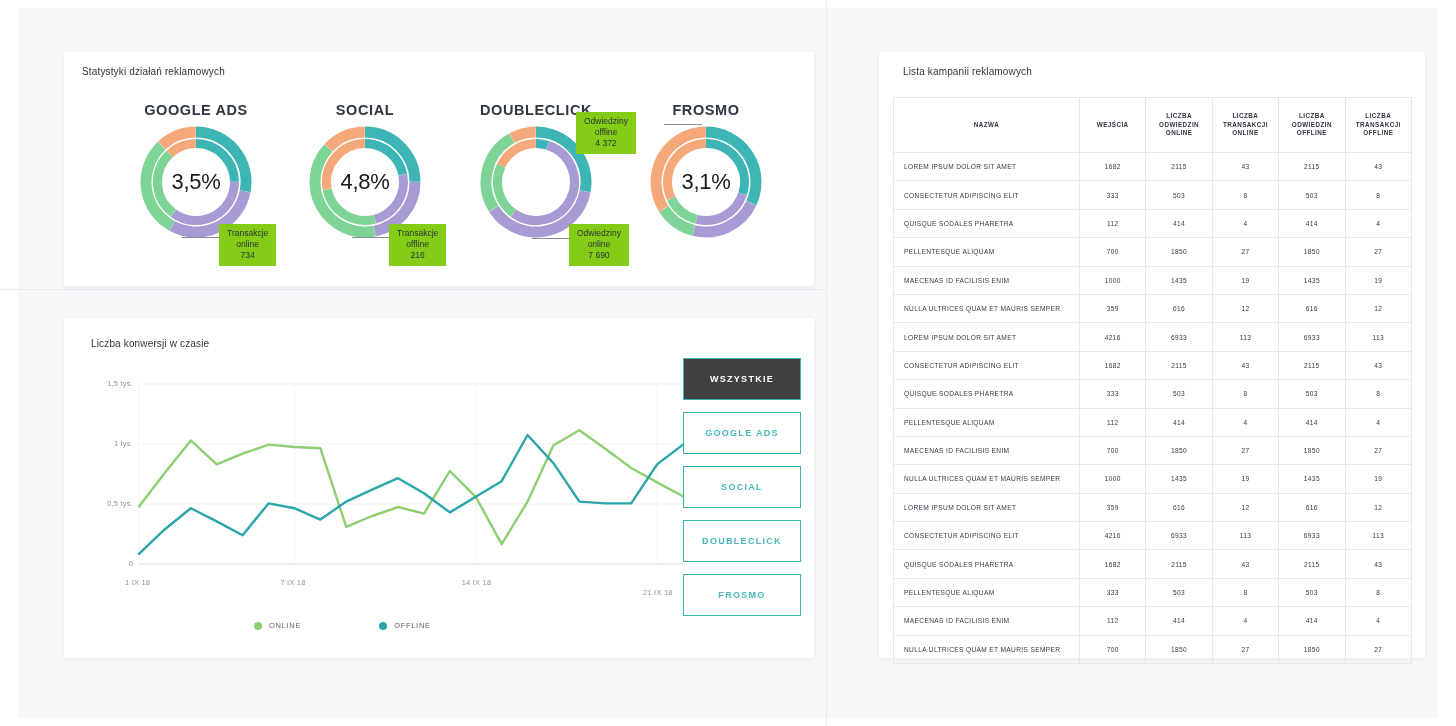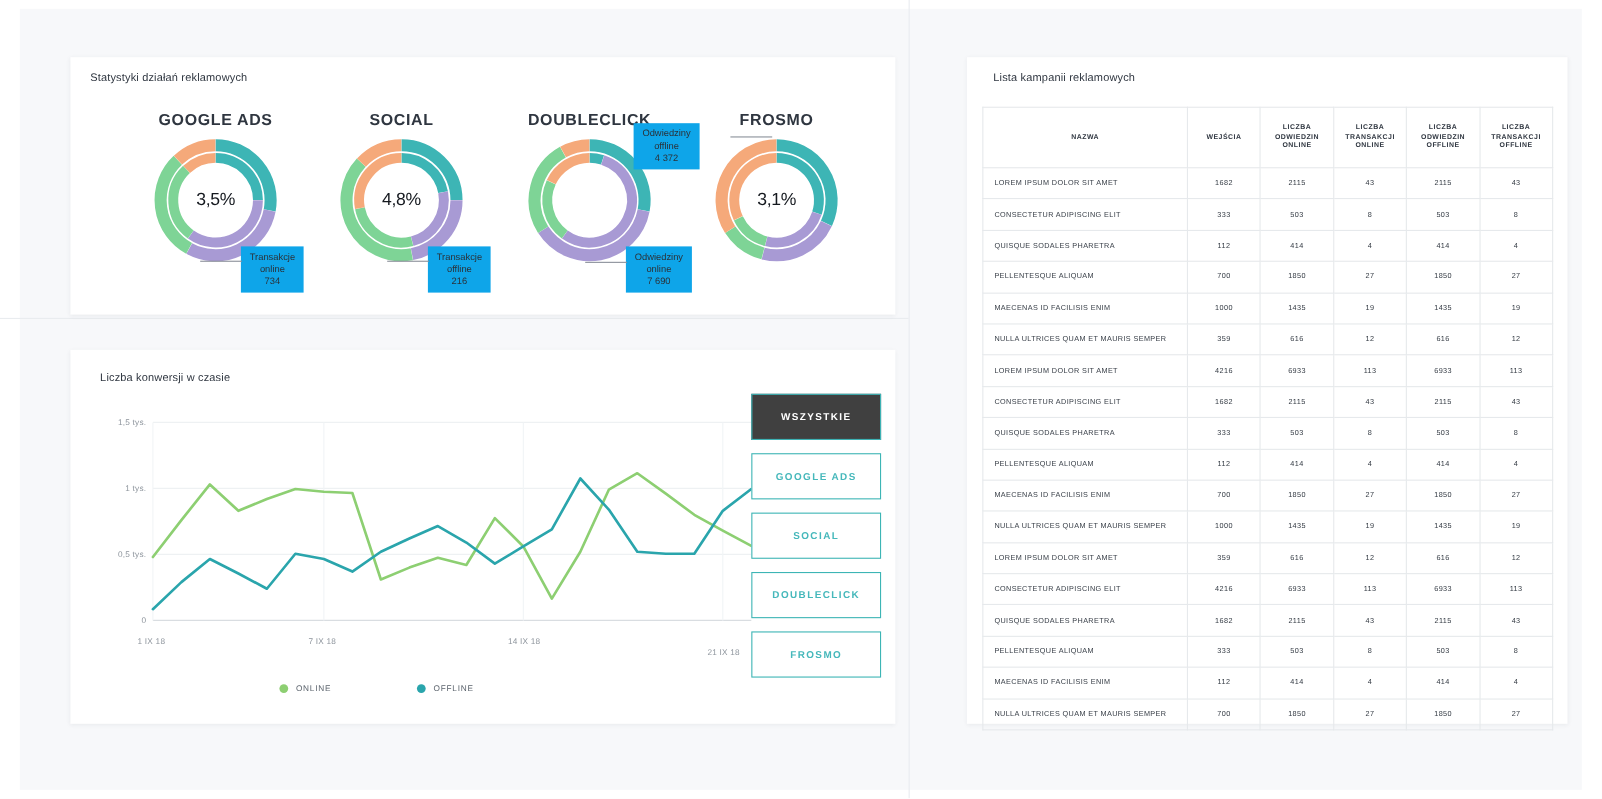--- a/index.html
+++ b/index.html
@@ -89,30 +89,30 @@
   .donut-center {
     position: absolute;
     top: 22px;
     left: 50%;
     transform: translateX(-50%);
     width: 116px;
     height: 116px;
     display: flex;
     align-items: center;
     justify-content: center;
-    font-size: 16px;
+    font-size: 22px;
     font-weight: 400;
     color: #15191f;
     letter-spacing: -0.3px;
     pointer-events: none;
   }
 
   .callout {
     position: absolute;
-    background: #0ea5e9;
+    background: #84cc16;
     padding: 4px 8px 5px 8px;
     text-align: center;
     font-size: 8.5px;
     line-height: 1.28;
     color: #2b3138;
     white-space: pre-line;
   }
   .leader {
     position: absolute;
     background: #8a9099;

